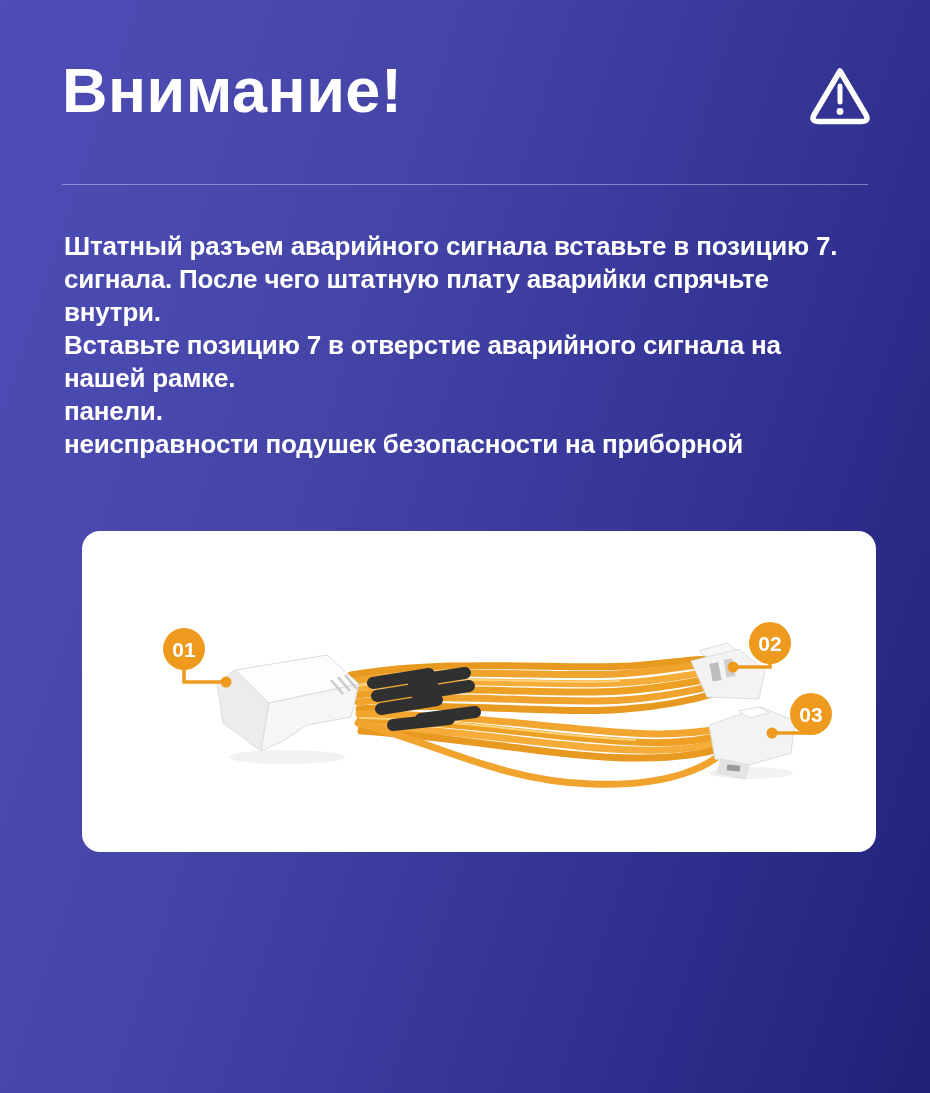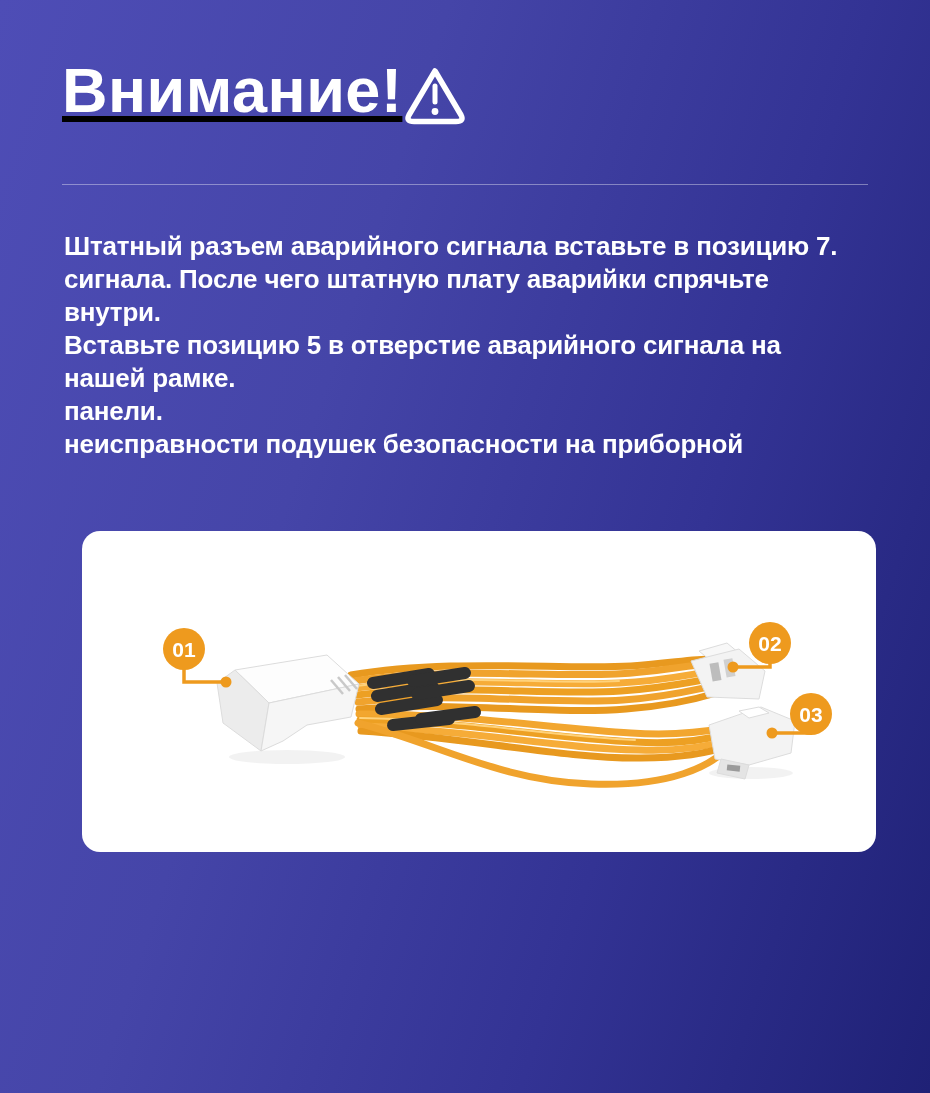--- a/index.html
+++ b/index.html
@@ -6,23 +6,22 @@
   body{
     width:930px;height:1093px;overflow:hidden;
     font-family:"Liberation Sans", sans-serif;
   }
   .page{
     position:relative;width:930px;height:1093px;
     background:linear-gradient(108deg,#4e4db6 0%,#4545a8 35%,#333394 68%,#1f2176 100%);
     overflow:hidden;
   }
   .header{
-    display:flex;align-items:flex-start;
+    display:flex;justify-content:space-between;align-items:flex-start;
     padding:56px 57px 0 62px;
-    text-decoration:underline;
   }
   .title{
     color:#ffffff;font-size:63px;font-weight:bold;line-height:1.1;
     letter-spacing:0.5px;margin:0;
   }
   .warn-icon{width:66px;height:64px;margin-top:8px;flex:none;}
   .divider{
     height:1px;background:rgba(255,255,255,0.38);
     margin:56px 62px 0 62px;
   }
@@ -61,21 +60,21 @@
       <circle cx="33" cy="47.5" r="3.4" fill="#ffffff"></circle>
     </svg>
   </div>
 
   <div class="divider"></div>
 
   <div class="text-block">
     <div class="line">Штатный разъем аварийного сигнала вставьте в позицию 7.</div>
     <div class="line">сигнала. После чего штатную плату аварийки спрячьте</div>
     <div class="line">внутри.</div>
-    <div class="line">Вставьте позицию 5 в отверстие аварийного сигнала на</div>
+    <div class="line">Вставьте позицию 7 в отверстие аварийного сигнала на</div>
     <div class="line">нашей рамке.</div>
     <div class="line">панели.</div>
     <div class="line">неисправности подушек безопасности на приборной</div>
   </div>
 
   <div class="card">
     <svg width="765" height="321" viewBox="0 0 765 321">
 
       <ellipse cx="176" cy="226" rx="58" ry="7" fill="rgba(0,0,0,0.05)"></ellipse>
       <ellipse cx="640" cy="242" rx="42" ry="6" fill="rgba(0,0,0,0.05)"></ellipse>

